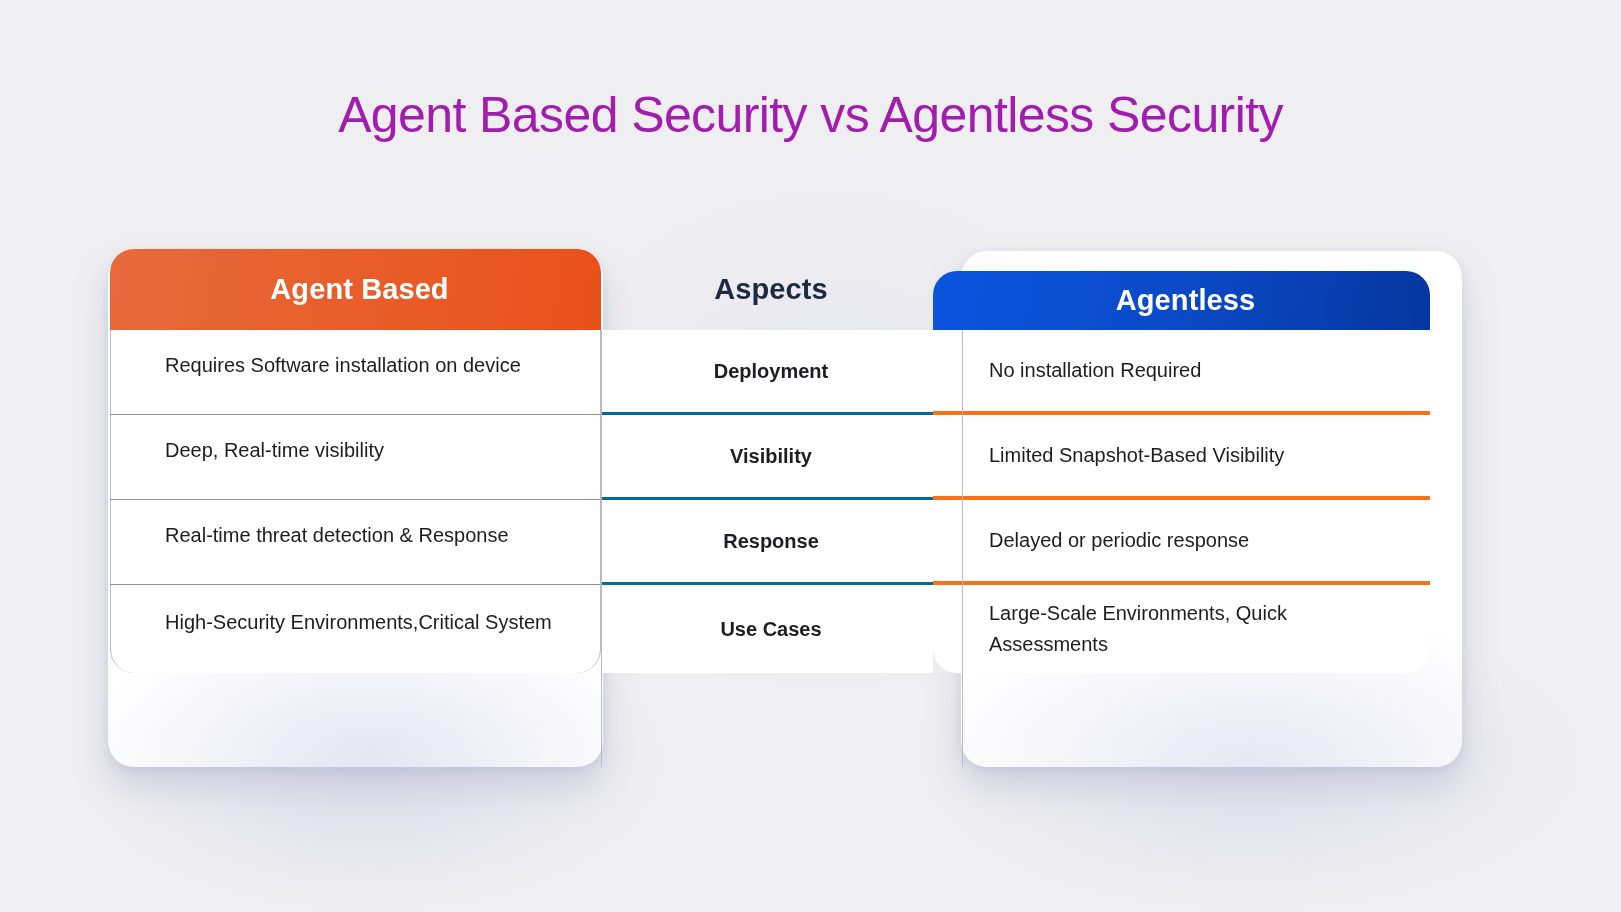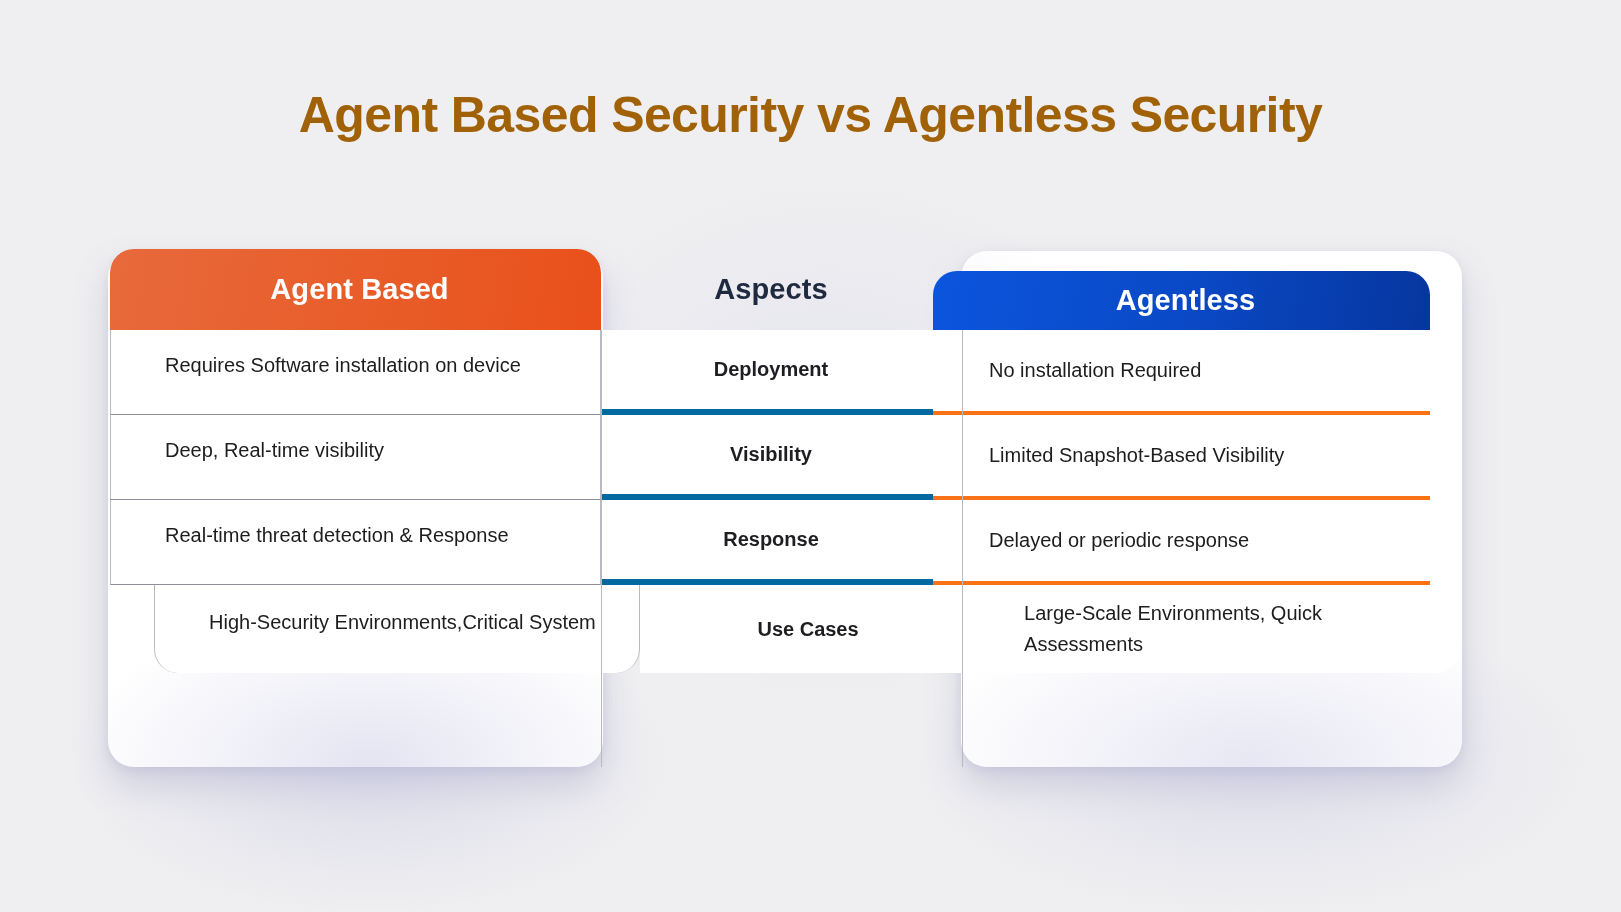--- a/index.html
+++ b/index.html
@@ -46,23 +46,23 @@
   }
 
   .page-title {
     position: absolute;
     top: 84px;
     left: 0;
     width: 1621px;
     text-align: center;
     font-size: 50px;
     line-height: 62px;
-    font-weight: 700;
+    font-weight: 400;
     letter-spacing: -0.6px;
-    color: #a16207;
+    color: #a21caf;
     white-space: nowrap;
   }
 
   
   .compare {
     position: absolute;
     left: 110px;
     top: 249px;
     width: 1350px;
     height: 518px;
@@ -133,21 +133,21 @@
     align-items: center;
     padding: 0 22px 14px 54px;
     color: #1d1d1f;
     font-size: 20px;
     line-height: 31px;
     font-weight: 400;
   }
 
   .body-mid {
     background: #ffffff;
-    border-bottom: 6px solid #0369a1;
+    border-bottom: 3px solid #0369a1;
     display: flex;
     align-items: center;
     justify-content: center;
     color: #1d1d22;
     font-size: 20px;
     font-weight: 700;
     text-align: center;
   }
 
   .body-right {
@@ -159,21 +159,20 @@
     color: #1d1d1f;
     font-size: 20px;
     line-height: 31px;
     font-weight: 400;
   }
 
   
   .body-row.last .body-left {
     border-bottom: none;
     border-radius: 0 0 24px 24px;
-    margin-left: 44px;
   }
   .body-row.last .body-mid  { border-bottom: none; }
   .body-row.last .body-right {
     border-bottom: none;
     border-radius: 0 0 24px 24px;
   }
 
   
   .card-shadow {
     position: absolute;

